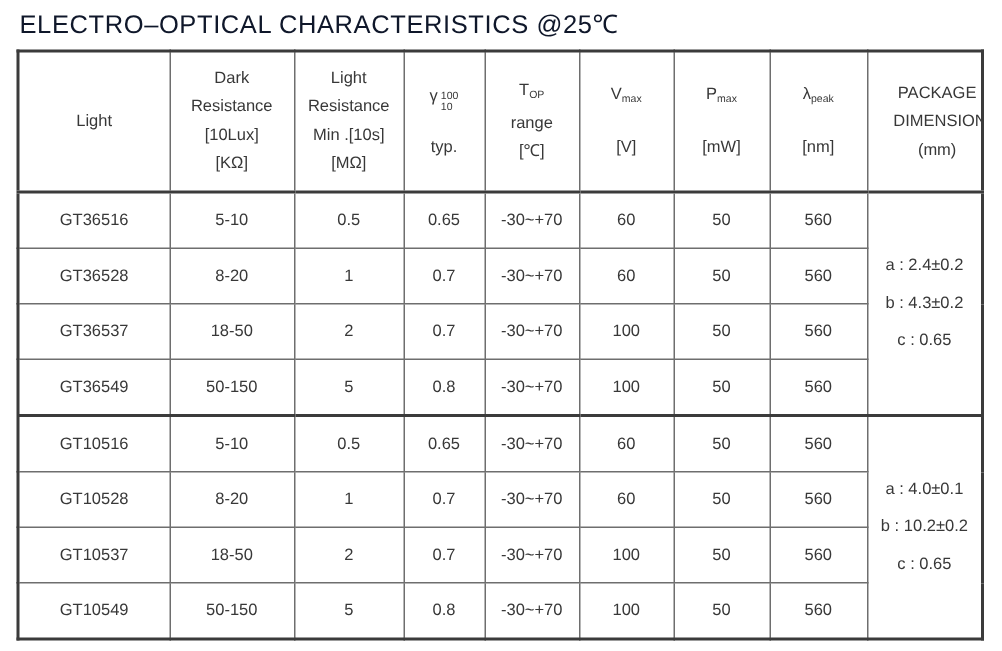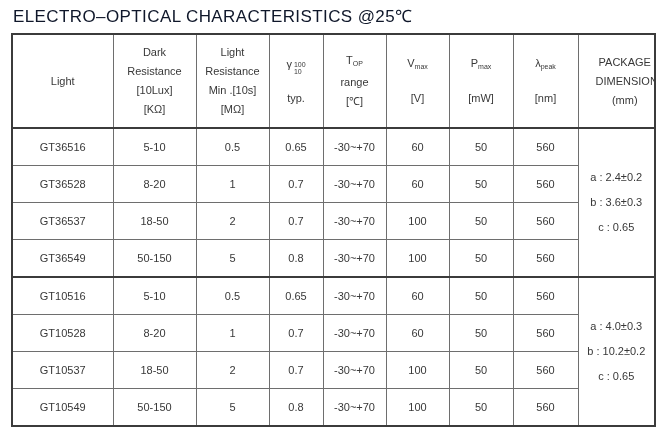--- a/index.html
+++ b/index.html
@@ -150,21 +150,21 @@
       <td>GT36516</td>
       <td>5-10</td>
       <td>0.5</td>
       <td>0.65</td>
       <td>-30~+70</td>
       <td>60</td>
       <td>50</td>
       <td>560</td>
       <td class="pkg-cell" rowspan="4" style="border-bottom:2px solid #3b3b3b;">
         <div class="pkg-line">a : 2.4±0.2</div>
-        <div class="pkg-line">b : 3.6±0.3</div>
+        <div class="pkg-line">b : 4.3±0.2</div>
         <div class="pkg-line">c : 0.65</div>
       </td>
     </tr>
     <tr>
       <td>GT36528</td>
       <td>8-20</td>
       <td>1</td>
       <td>0.7</td>
       <td>-30~+70</td>
       <td>60</td>
@@ -194,21 +194,21 @@
     <tr>
       <td>GT10516</td>
       <td>5-10</td>
       <td>0.5</td>
       <td>0.65</td>
       <td>-30~+70</td>
       <td>60</td>
       <td>50</td>
       <td>560</td>
       <td class="pkg-cell" rowspan="4">
-        <div class="pkg-line">a : 4.0±0.3</div>
+        <div class="pkg-line">a : 4.0±0.1</div>
         <div class="pkg-line">b : 10.2±0.2</div>
         <div class="pkg-line">c : 0.65</div>
       </td>
     </tr>
     <tr>
       <td>GT10528</td>
       <td>8-20</td>
       <td>1</td>
       <td>0.7</td>
       <td>-30~+70</td>

